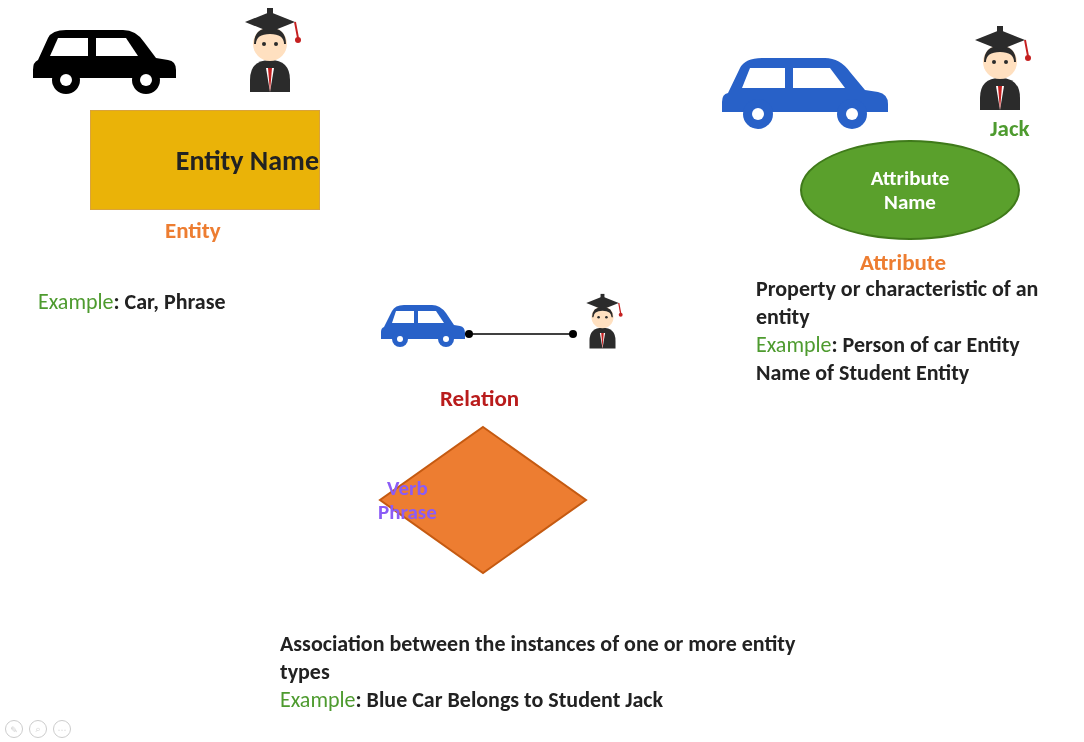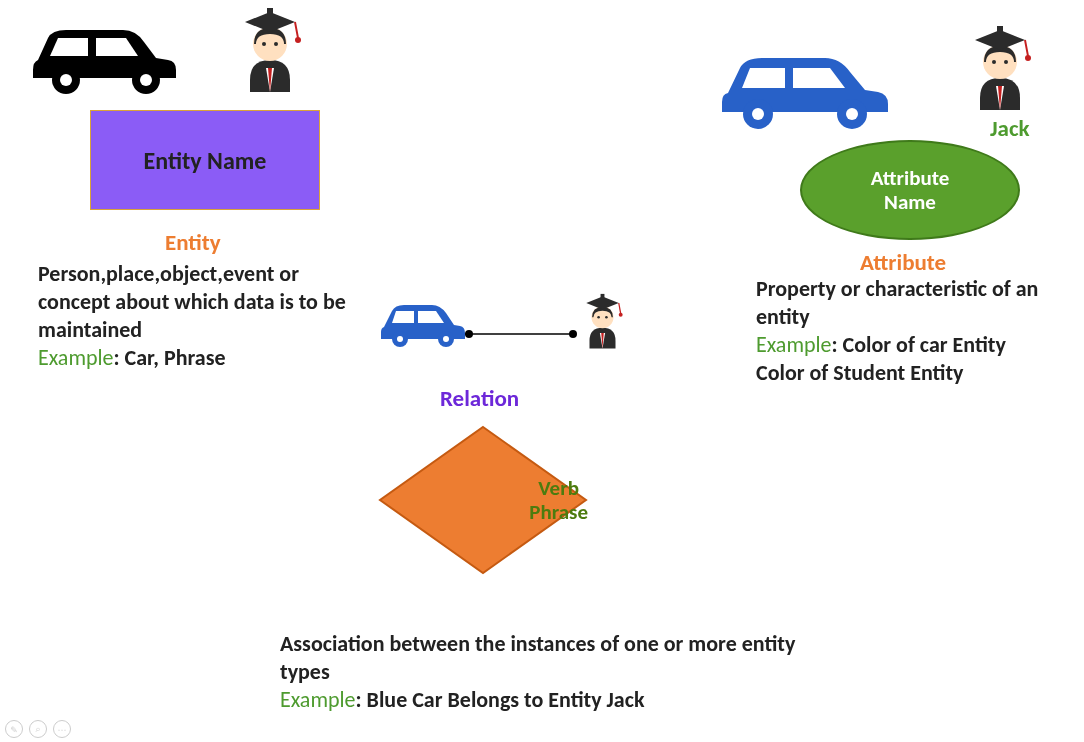--- a/index.html
+++ b/index.html
@@ -10,24 +10,24 @@
     font-family: Calibri, Arial, sans-serif;
     background: #fff;
     overflow: hidden;
   }
   .abs { position: absolute; }
 
   
   .entity-box {
     left: 90px; top: 110px;
     width: 230px; height: 100px;
-    background: #8b5cf6;
+    background: #eab308;
     border: 1.5px solid #d9a33a;
-    display: flex; align-items: center; justify-content: center;
-    font-size: 24px; font-weight: bold; color: #222;
+    display: flex; align-items: center; justify-content: flex-end;
+    font-size: 28px; font-weight: bold; color: #222;
   }
 
   
   .attr-ellipse {
     left: 800px; top: 140px;
     width: 220px; height: 100px;
     background: #5aa02c;
     border: 2px solid #3f7a1a;
     border-radius: 50%;
     display: flex; align-items: center; justify-content: center;
@@ -39,33 +39,33 @@
   
   .diamond-wrap {
     left: 378px; top: 425px;
     width: 210px; height: 150px;
   }
   .diamond-shape {
     position: absolute; inset: 0;
   }
   .diamond-text {
     position: absolute; inset: 0;
-    display: flex; align-items: center; justify-content: flex-end;
+    display: flex; align-items: center; justify-content: flex-start;
     text-align: center;
-    font-size: 21px; font-weight: bold; color: #4d7c0f;
+    font-size: 21px; font-weight: bold; color: #8b5cf6;
     line-height: 1.15;
   }
 
   .section-label-entity {
-    left: 165px; top: 228px;
+    left: 165px; top: 216px;
     font-size: 23px; font-weight: bold; color: #ed7d31;
   }
   .section-label-relation {
     left: 440px; top: 384px;
-    font-size: 23px; font-weight: bold; color: #6d28d9;
+    font-size: 23px; font-weight: bold; color: #b91c1c;
   }
   .section-label-attribute {
     left: 860px; top: 248px;
     font-size: 23px; font-weight: bold; color: #ed7d31;
   }
 
   .desc { font-size: 22px; font-weight: bold; color: #222; line-height: 1.28; }
   .desc-entity { left: 38px; top: 260px; width: 310px; }
   .desc-attr   { left: 756px; top: 275px; width: 300px; }
   .desc-rel    { left: 280px; top: 630px; width: 520px; }
@@ -122,21 +122,21 @@
   </svg>
 </div>
 
 <div class="abs entity-box">
   <span>Entity Name</span>
 </div>
 
 <div class="abs section-label-entity">Entity</div>
 
 <div class="abs desc desc-entity">
-  <span>Person,place,object,event or concept about which data is to be maintained</span><br>
+  <br>
   <span class="example-kw">Example</span><span>: Car, Phrase</span>
 </div>
 
 <div class="abs" style="left:700px; top:38px;">
   <svg width="200" height="95" viewBox="0 0 200 95">
     <g>
       <path d="M28 55 L40 30 Q45 20 62 20 L125 20 Q140 20 150 34 L165 52 L178 54 Q188 56 188 66 L188 74 L22 74 L22 64 Q22 56 28 55 Z" fill="#2861c8"></path>
       <path d="M50 30 L85 30 L85 50 L42 50 Z" fill="#fff"></path>
       <path d="M93 30 L130 30 L145 50 L93 50 Z" fill="#fff"></path>
     </g>
@@ -166,21 +166,21 @@
 <div class="abs jack-label">Jack</div>
 
 <div class="abs attr-ellipse">
   <span>Attribute<br>Name</span>
 </div>
 
 <div class="abs section-label-attribute">Attribute</div>
 
 <div class="abs desc desc-attr">
   <span>Property or characteristic of an entity</span><br>
-  <span class="example-kw">Example</span><span>: Color of car Entity Color of Student Entity</span>
+  <span class="example-kw">Example</span><span>: Person of car Entity Name of Student Entity</span>
 </div>
 
 <div class="abs" style="left:370px; top:295px;">
   <svg width="100" height="55" viewBox="0 0 100 55">
     <g>
       <path d="M14 32 L22 16 Q25 10 34 10 L62 10 Q70 10 76 18 L84 30 L90 31 Q95 32 95 38 L95 44 L11 44 L11 37 Q11 33 14 32 Z" fill="#2861c8"></path>
       <path d="M26 16 L44 16 L44 28 L22 28 Z" fill="#fff"></path>
       <path d="M48 16 L66 16 L74 28 L48 28 Z" fill="#fff"></path>
     </g>
     <circle cx="30" cy="44" r="8" fill="#2861c8"></circle>
@@ -220,20 +220,20 @@
   <svg class="diamond-shape" width="210" height="150" viewBox="0 0 210 150">
     <polygon points="105,2 208,75 105,148 2,75" fill="#ed7d31" stroke="#c55a11" stroke-width="2"></polygon>
   </svg>
   <div class="diamond-text">
     <span>Verb<br>Phrase</span>
   </div>
 </div>
 
 <div class="abs desc desc-rel">
   <span>Association between the instances of one or more entity types</span><br>
-  <span class="example-kw">Example</span><span>: Blue Car Belongs to Entity Jack</span>
+  <span class="example-kw">Example</span><span>: Blue Car Belongs to Student Jack</span>
 </div>
 
 <div class="abs mini-icons">
   <div class="mini-icon">✎</div>
   <div class="mini-icon">⌕</div>
   <div class="mini-icon">⋯</div>
 </div>
 
 </body></html>

